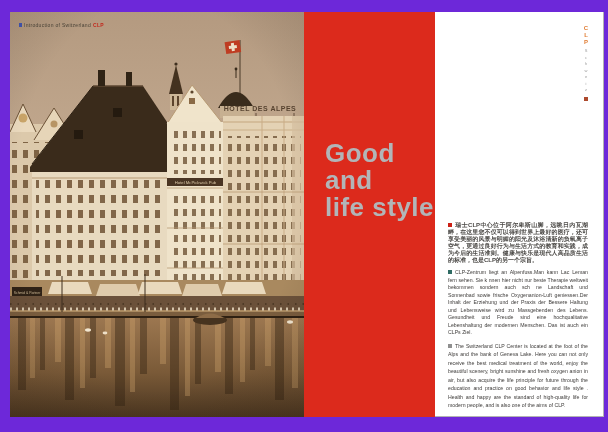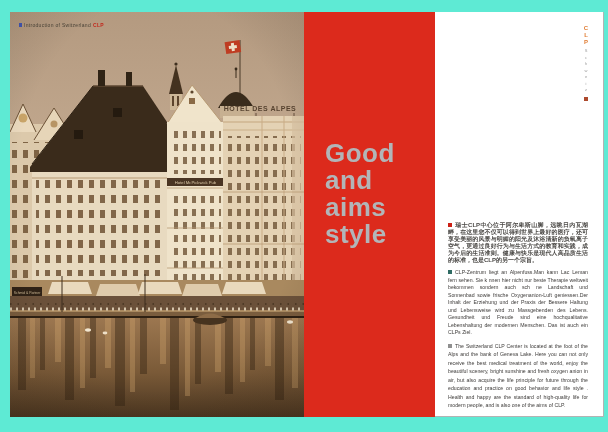--- a/index.html
+++ b/index.html
@@ -1,16 +1,16 @@
 <!DOCTYPE html>
 <html><head>
 <meta charset="utf-8">
 <style>
   html,body{margin:0;padding:0;}
-  .stage{position:relative;width:608px;height:432px;background:#5eead4;overflow:hidden;
+  .stage{position:relative;width:608px;height:432px;background:#6d28d9;overflow:hidden;
          font-family:"Liberation Sans",sans-serif;}
   .spread{position:absolute;left:10px;top:12px;width:594px;height:405px;background:#fff;}
 
   
   .page-left{position:absolute;left:0;top:0;width:294px;height:405px;overflow:hidden;background:#c3ab90;}
   .page-left svg{display:block;width:294px;height:405px;}
   .photo-header{position:absolute;left:9px;top:10px;font-size:5px;letter-spacing:.3px;
                 color:#4a4337;white-space:nowrap;}
   .hdr-sq{display:inline-block;width:3px;height:4px;background:#3f51a5;margin-right:2px;}
   .hdr-brand{color:#c2281c;font-weight:bold;margin-left:2px;}
@@ -213,21 +213,21 @@
 
       <div class="photo-header">
         <span class="hdr-sq"></span><span>Introduction of Switzerland</span><span class="hdr-brand">CLP</span>
       </div>
     </section>
 
     <section class="red-panel" style="background-color: rgb(220, 42, 28);">
       <h1 class="panel-title" style="color: rgb(178, 181, 184);">
         <div>Good</div>
         <div>and</div>
-        <div>aims style</div>
+        <div>life style</div>
       </h1>
     </section>
 
     <section class="page-right">
 
       <aside class="edge-marker">
         <span class="em-brand">CLP</span>
         <span class="em-country">Schweiz</span>
         <span class="em-square" style="background-color: rgb(173, 74, 45);"></span>
       </aside>

